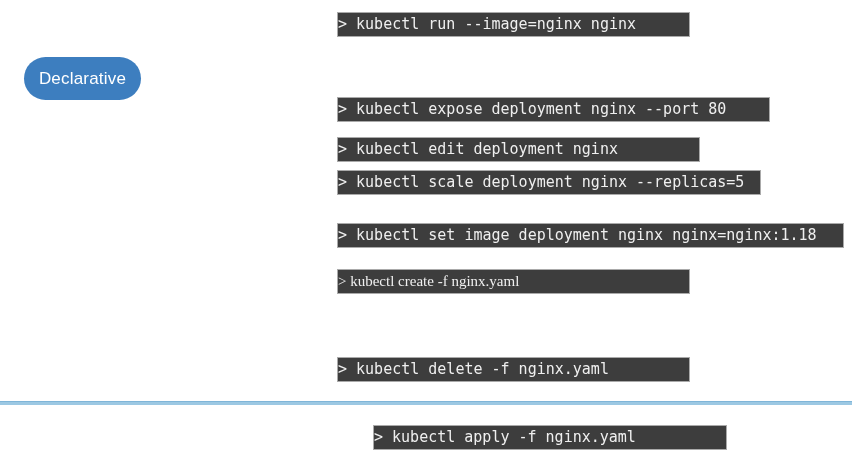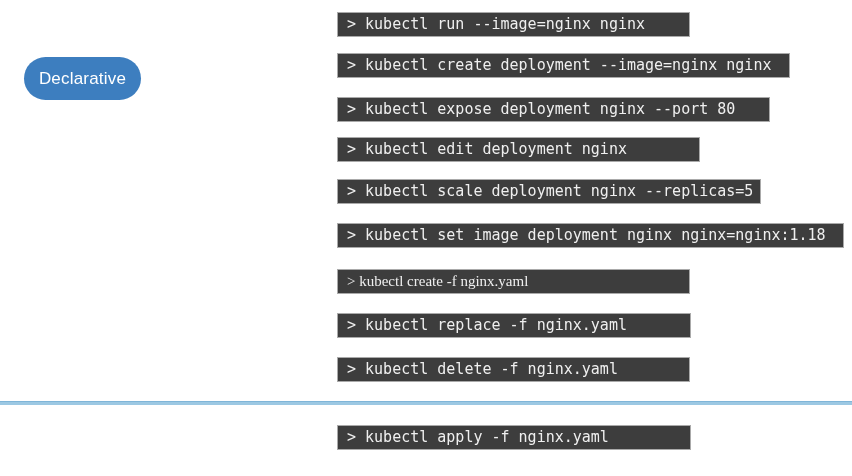--- a/index.html
+++ b/index.html
@@ -44,64 +44,61 @@
     position: absolute;
     left: 337px;
     height: 25px;
     box-sizing: border-box;
     background: var(--box-bg);
     color: var(--box-text);
     border: 1px solid var(--box-border);
     font-family: "DejaVu Sans Mono", monospace;
     font-size: 15px;
     line-height: 23px;
-    padding-left: 9px;
     white-space: nowrap;
     overflow: hidden;
   }
   .cmd-1  { top: 12px;  width: 353px; }
   .cmd-2  { top: 53px;  width: 453px; }
   .cmd-3  { top: 97px;  width: 433px; }
   .cmd-4  { top: 137px; width: 363px; }
-  .cmd-5  { top: 179px; width: 424px; }
+  .cmd-5  { top: 170px; width: 424px; }
   .cmd-6  { top: 223px; width: 507px; }
   .cmd-7  { top: 269px; width: 353px; font-family: Liberation Serif, serif; }
   .cmd-8  { top: 313px; width: 354px; }
   .cmd-9  { top: 357px; width: 353px; }
-  .cmd-10 { top: 425px; width: 354px; }
+  .cmd-10 { top: 425px; width: 354px; margin-left: 36px; }
   #divider {
     position: absolute;
     left: 0; top: 401px;
     width: 852px; height: 3px;
     background: var(--divider);
     border-top: 1px solid #7fb5d8;
   }
 </style>
 </head>
 <body>
 
 <div id="canvas">
 
   <div class="pill" id="pill-imperative">Declarative</div>
 
   <div class="cmd cmd-1">&gt; kubectl run --image=nginx nginx</div>
 
-  <div class="cmd cmd-2">&gt; kubectl create deployment --image=nginx nginx</div>
 
   <div class="cmd cmd-3">&gt; kubectl expose deployment nginx --port 80</div>
 
   <div class="cmd cmd-4">&gt; kubectl edit deployment nginx</div>
 
   <div class="cmd cmd-5">&gt; kubectl scale deployment nginx --replicas=5</div>
 
   <div class="cmd cmd-6">&gt; kubectl set image deployment nginx nginx=nginx:1.18</div>
 
   <div class="cmd cmd-7">&gt; kubectl create -f nginx.yaml</div>
 
-  <div class="cmd cmd-8">&gt; kubectl replace -f nginx.yaml</div>
 
   <div class="cmd cmd-9">&gt; kubectl delete -f nginx.yaml</div>
 
   <div id="divider"></div>
 
 
   <div class="cmd cmd-10">&gt; kubectl apply -f nginx.yaml</div>
 
 </div>
 

